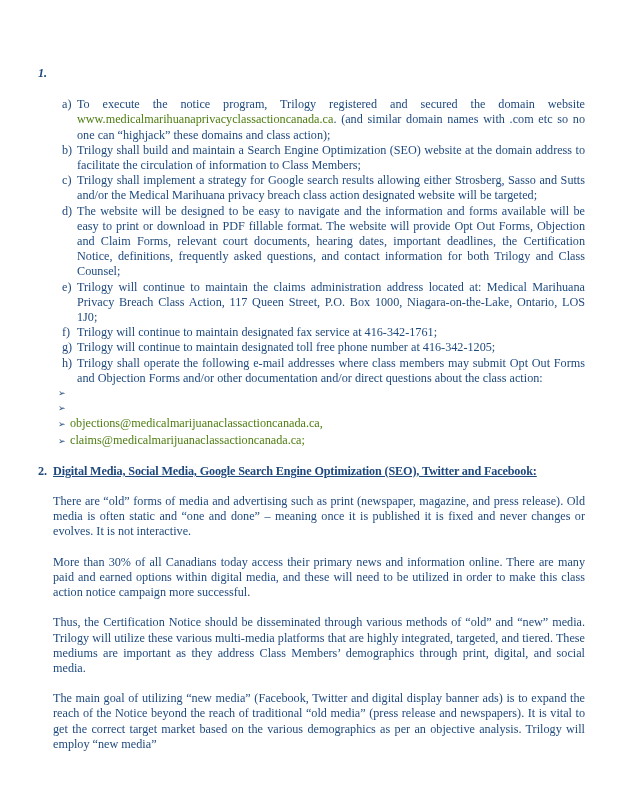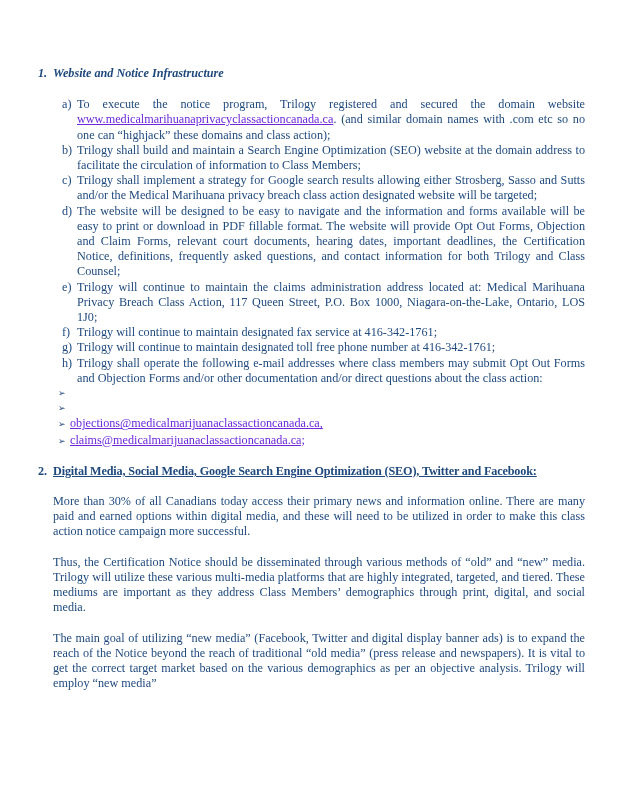--- a/index.html
+++ b/index.html
@@ -28,34 +28,32 @@
   .item-marker { width:15px; flex:0 0 15px; }
   .item-text { flex:1; text-align:justify; }
   .arrow-list { margin-left:20px; }
   .arrow-row { display:flex; align-items:baseline; }
   .arrow-glyph {
     width:12px; flex:0 0 12px;
     font-family:"DejaVu Sans",sans-serif;
     font-size:9px; color:#1F497D;
   }
   a.doc-link, .doc-link {
-    color:#6d28d9;
-    text-decoration:underline;
+    color:#4d7c0f;
     cursor:pointer;
   }
   .para { margin-left:15px; width:532px; text-align:justify; margin-bottom:15px; }
 </style>
 </head>
 <body>
 
 <div class="page">
 
   <div class="sec-heading h1">
     <span class="sec-num">1.</span>
-    <span class="sec-title">Website and Notice Infrastructure</span>
   </div>
 
   <div class="items">
 
     <div class="item">
       <span class="item-marker">a)</span>
       <span class="item-text"><span>To execute the notice program, Trilogy registered and secured the domain website </span><a class="doc-link">www.medicalmarihuanaprivacyclassactioncanada.ca</a><span>.  (and similar domain names with .com etc so no one can “highjack” these domains and class action);</span></span>
     </div>
 
     <div class="item">
@@ -78,21 +76,21 @@
       <span class="item-text">Trilogy will continue to maintain the claims administration address located at:  Medical Marihuana Privacy Breach Class Action, 117 Queen Street, P.O. Box 1000, Niagara-on-the-Lake, Ontario, LOS 1J0;</span>
     </div>
 
     <div class="item">
       <span class="item-marker">f)</span>
       <span class="item-text">Trilogy will continue to maintain designated fax service at 416-342-1761;</span>
     </div>
 
     <div class="item">
       <span class="item-marker">g)</span>
-      <span class="item-text">Trilogy will continue to maintain designated toll free phone number at 416-342-1761;</span>
+      <span class="item-text">Trilogy will continue to maintain designated toll free phone number at 416-342-1205;</span>
     </div>
 
     <div class="item">
       <span class="item-marker">h)</span>
       <span class="item-text">Trilogy shall operate the following e-mail addresses where class members may submit Opt Out Forms and Objection Forms and/or other documentation and/or direct questions about the class action:</span>
     </div>
   </div>
 
   <div class="arrow-list">
     <div class="arrow-row">
@@ -109,17 +107,18 @@
       <span class="arrow-glyph">➢</span>
       <a class="doc-link">claims@medicalmarijuanaclassactioncanada.ca;</a>
     </div>
   </div>
 
   <div class="sec-heading h2">
     <span class="sec-num">2.</span>
     <span class="sec-title">Digital Media, Social Media, Google Search Engine Optimization (SEO), Twitter and Facebook:</span>
   </div>
 
+  <div class="para">There are “old” forms of media and advertising such as print (newspaper, magazine, and press release).  Old media is often static and “one and done” – meaning once it is published it is fixed and never changes or evolves.  It is not interactive.</div>
   <div class="para">More than 30% of all Canadians today access their primary news and information online.  There are many paid and earned options within digital media, and these will need to be utilized in order to make this class action notice campaign more successful.</div>
   <div class="para">Thus, the Certification Notice should be disseminated through various methods of “old” and “new” media.   Trilogy will utilize these various multi-media platforms that are highly integrated, targeted, and tiered.   These mediums are important as they address Class Members’ demographics through print, digital, and social media.</div>
   <div class="para">The main goal of utilizing “new media” (Facebook, Twitter and digital display banner ads) is to expand the reach of the Notice beyond the reach of traditional “old media” (press release and newspapers).  It is vital to get the correct target market based on the various demographics as per an objective analysis.  Trilogy will employ “new media”</div>
 
 </div>
 
 </body></html>

